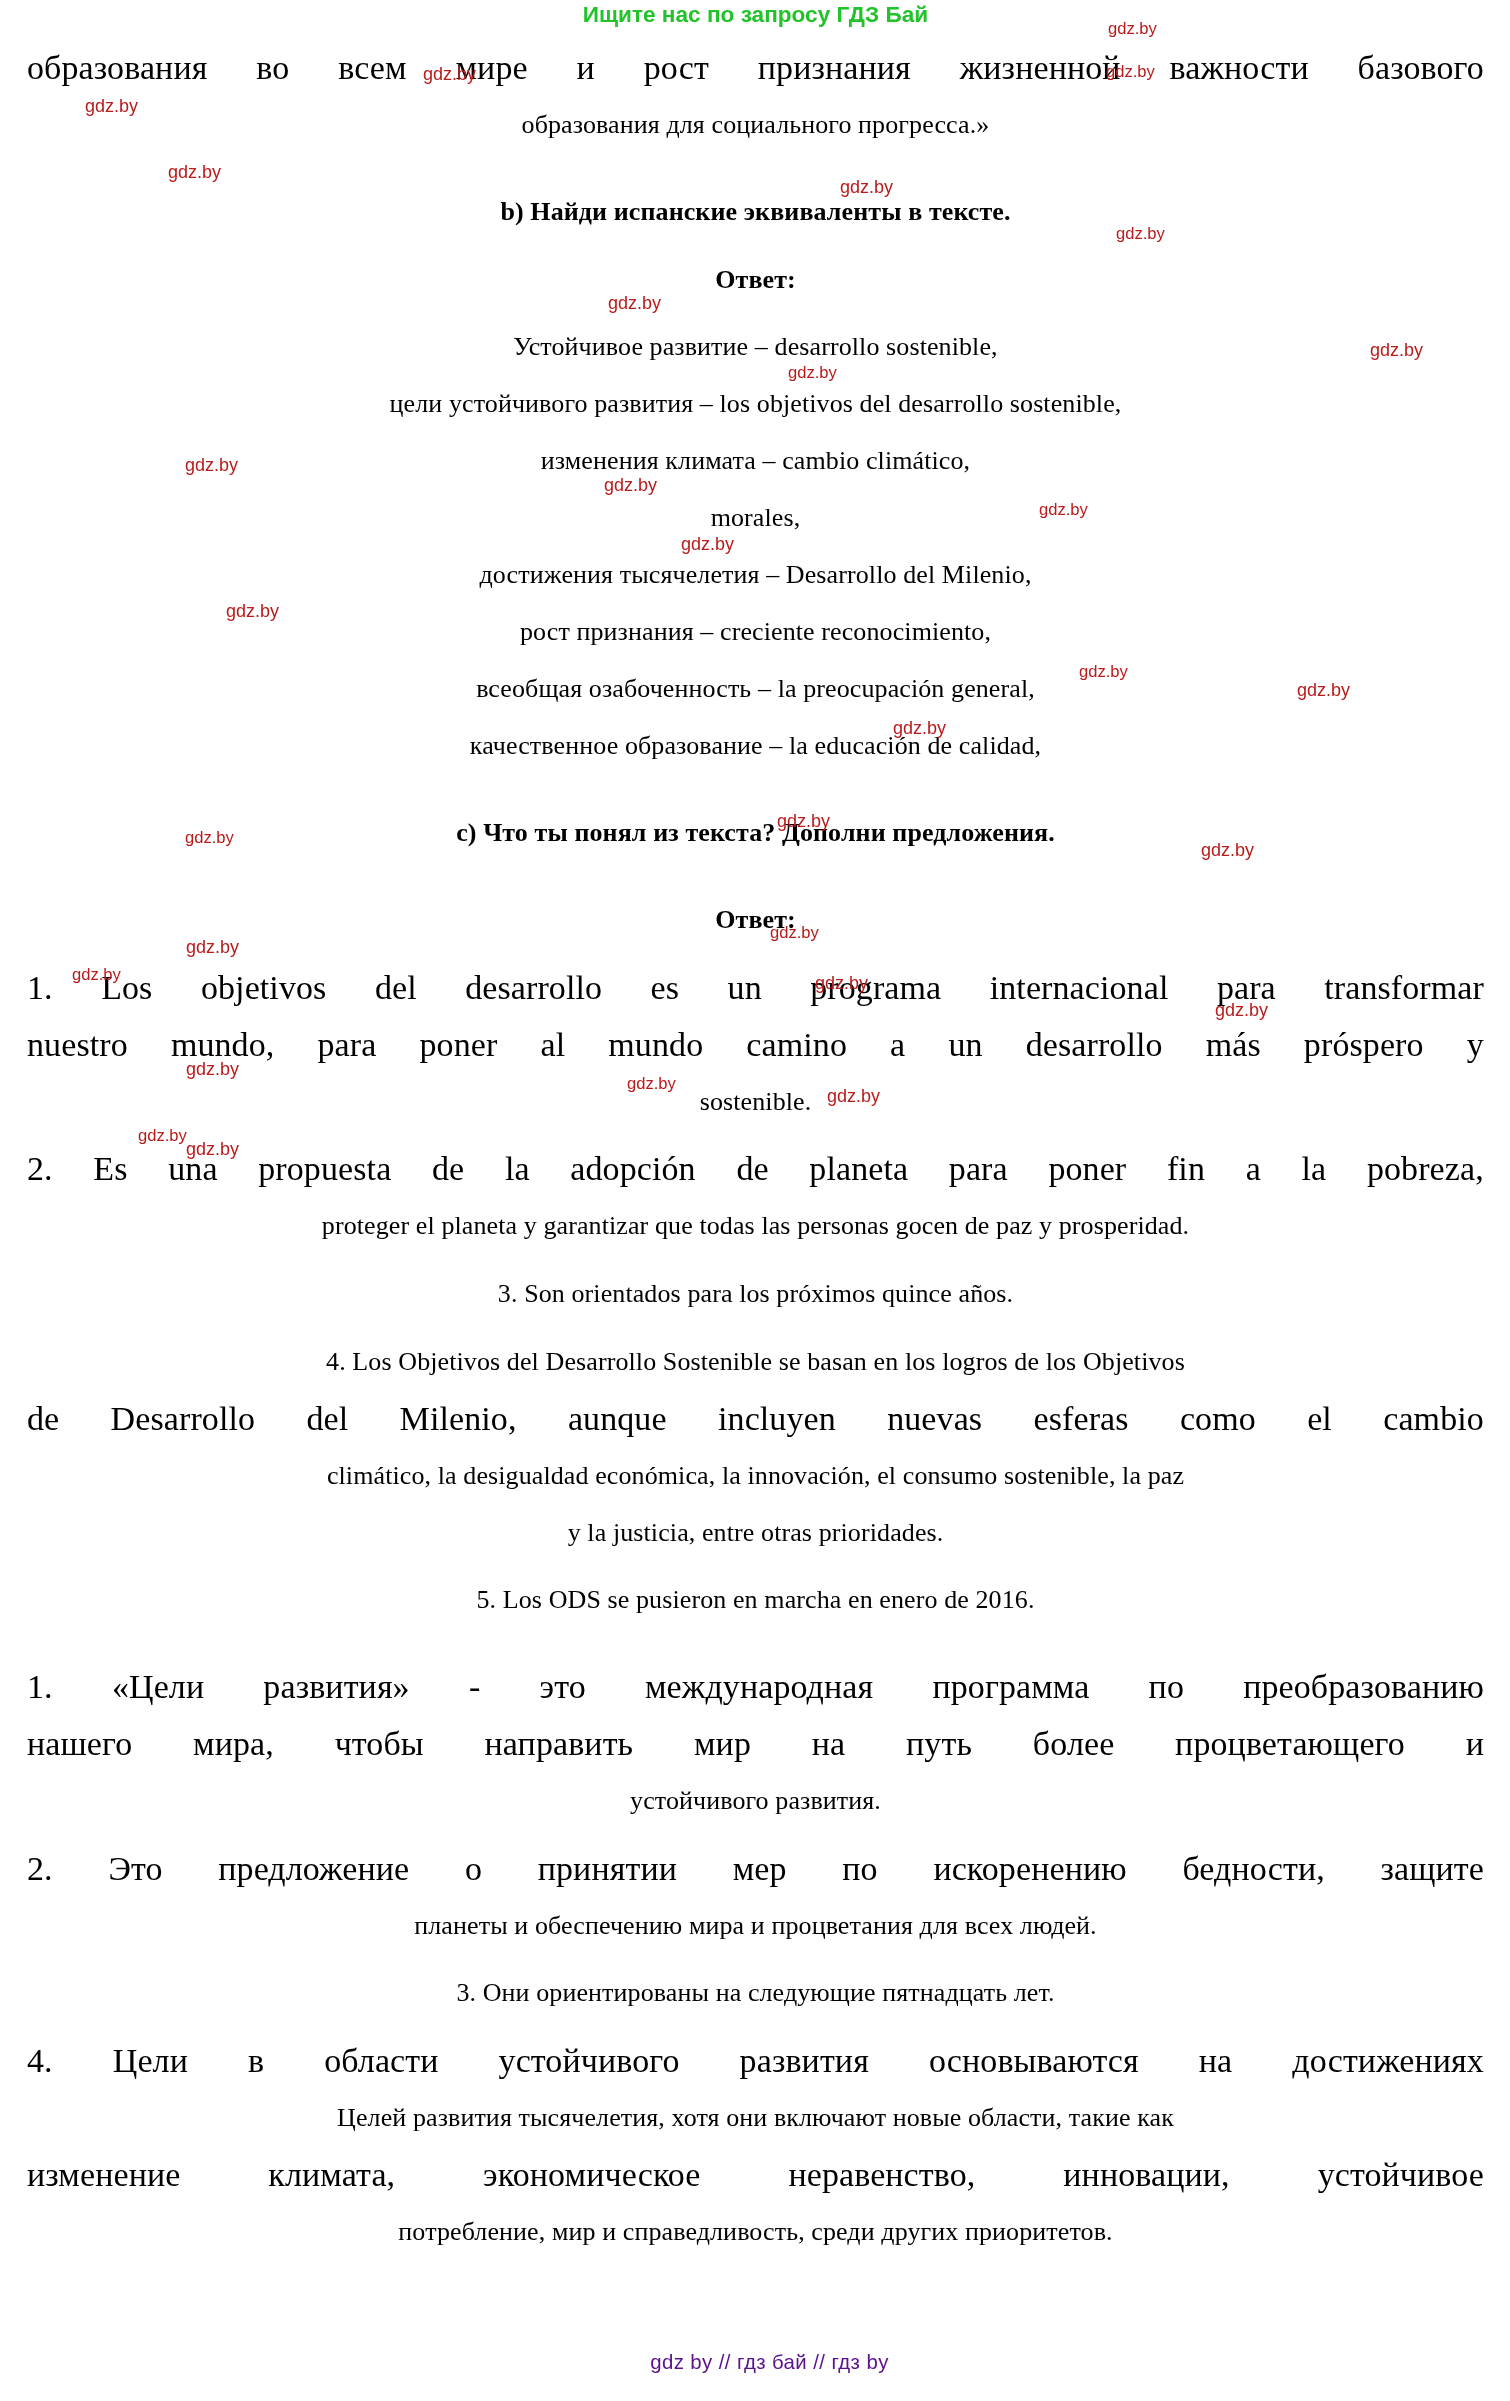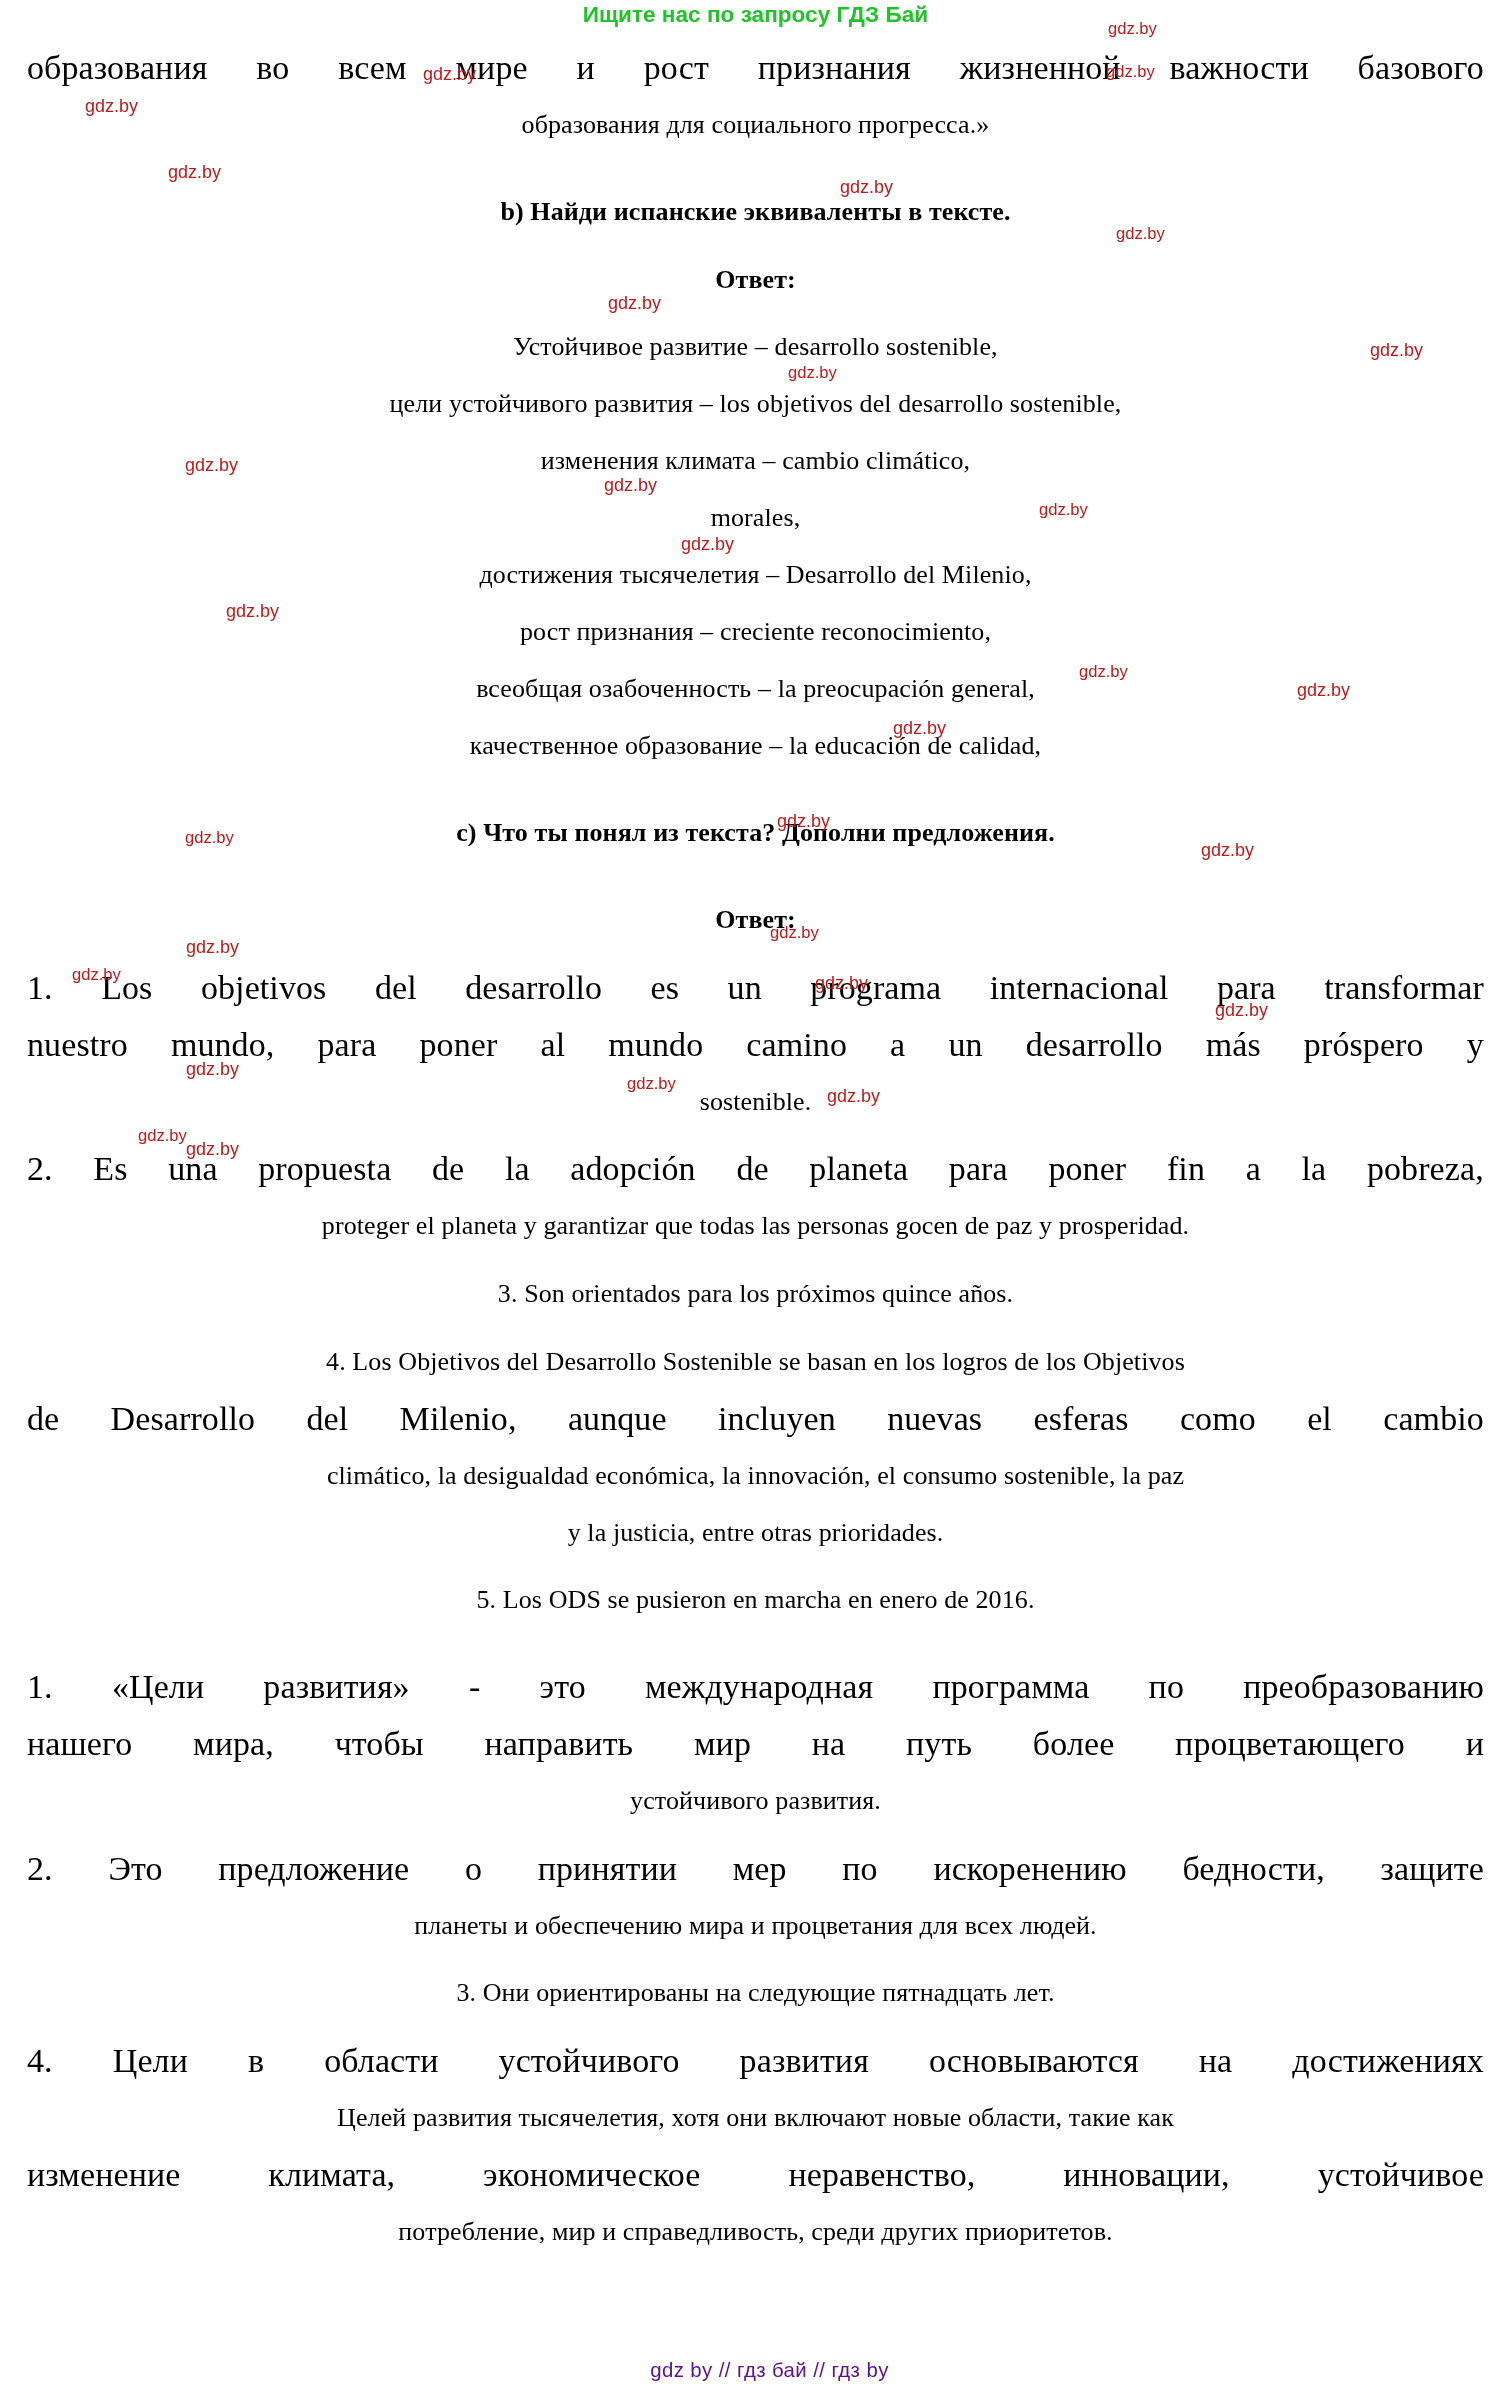--- a/index.html
+++ b/index.html
@@ -84,21 +84,21 @@
     color: #b91c1c;
     white-space: nowrap;
     pointer-events: none;
   }
   .wm.sm { font-size: 16.6px; }
 
   
   .footer {
     position: absolute;
     left: 0;
-    bottom: 19px;
+    bottom: 27px;
     width: 1511px;
     text-align: center;
     color: #5b128c;
     font-family: "Liberation Sans", "DejaVu Sans", sans-serif;
     font-size: 20.4px;
     line-height: 22.6px;
     letter-spacing: 0.4px;
     white-space: nowrap;
     padding-left: 28px;
   }

